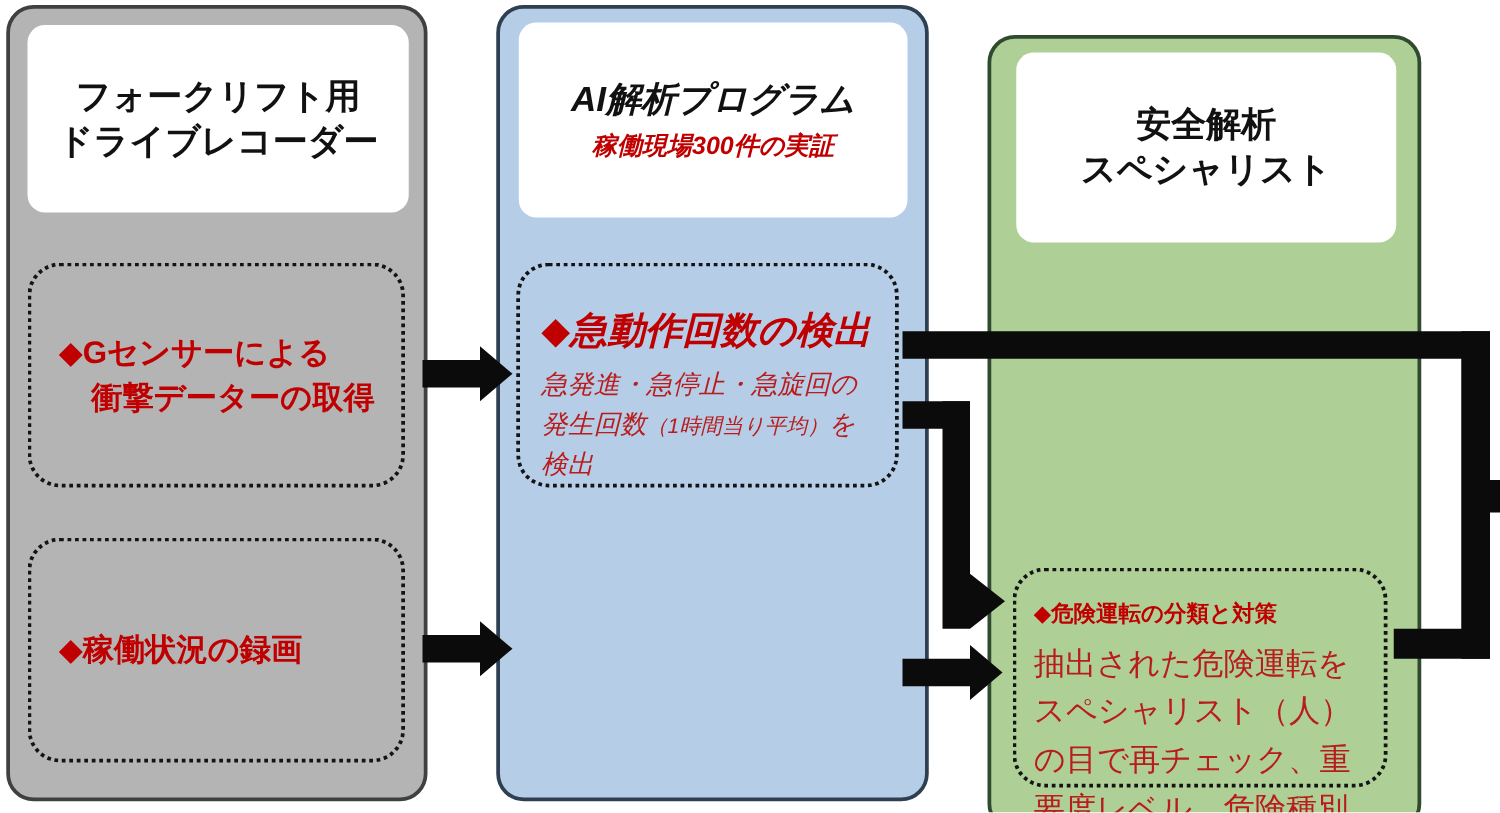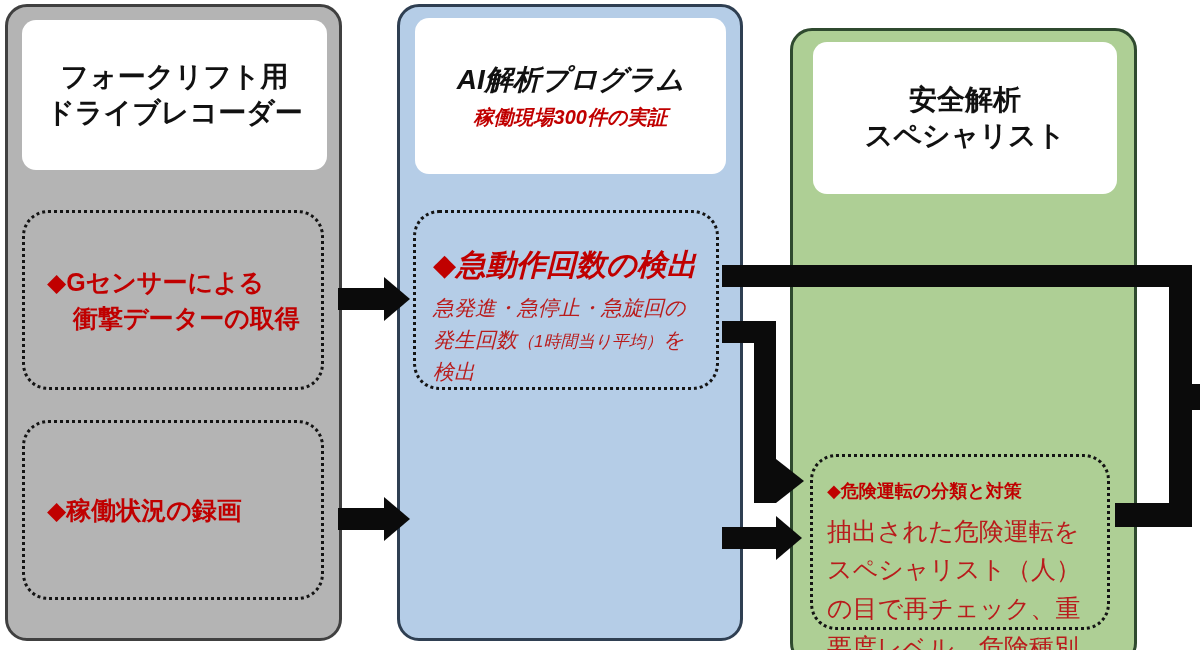--- a/index.html
+++ b/index.html
@@ -45,21 +45,21 @@
     <div class="header-card" style="left:14px; top:13px; width:305px; height:150px;">
       <div class="header-title">フォークリフト用</div>
       <div class="header-title">ドライブレコーダー</div>
     </div>
 
     <div class="dotted-box feature-box" style="left:14px; top:203px; width:302px; height:180px;">
       <div class="line red-label">◆Gセンサーによる</div>
       <div class="line red-label indent">衝撃データーの取得</div>
     </div>
 
-    <div class="dotted-box feature-box" style="left:14px; top:413px; width:302px; height:180px;">
+    <div class="dotted-box feature-box" style="left:14px; top:423px; width:302px; height:180px;">
       <div class="line red-label">◆稼働状況の録画</div>
     </div>
   </div>
 
   <div class="col col-blue">
     <div class="header-card" style="left:15px; top:11px; width:311px; height:156px;">
       <div class="header-title">AI解析プログラム</div>
       <div class="header-sub">
         <div>稼働現場300件の実証</div>
       </div>

